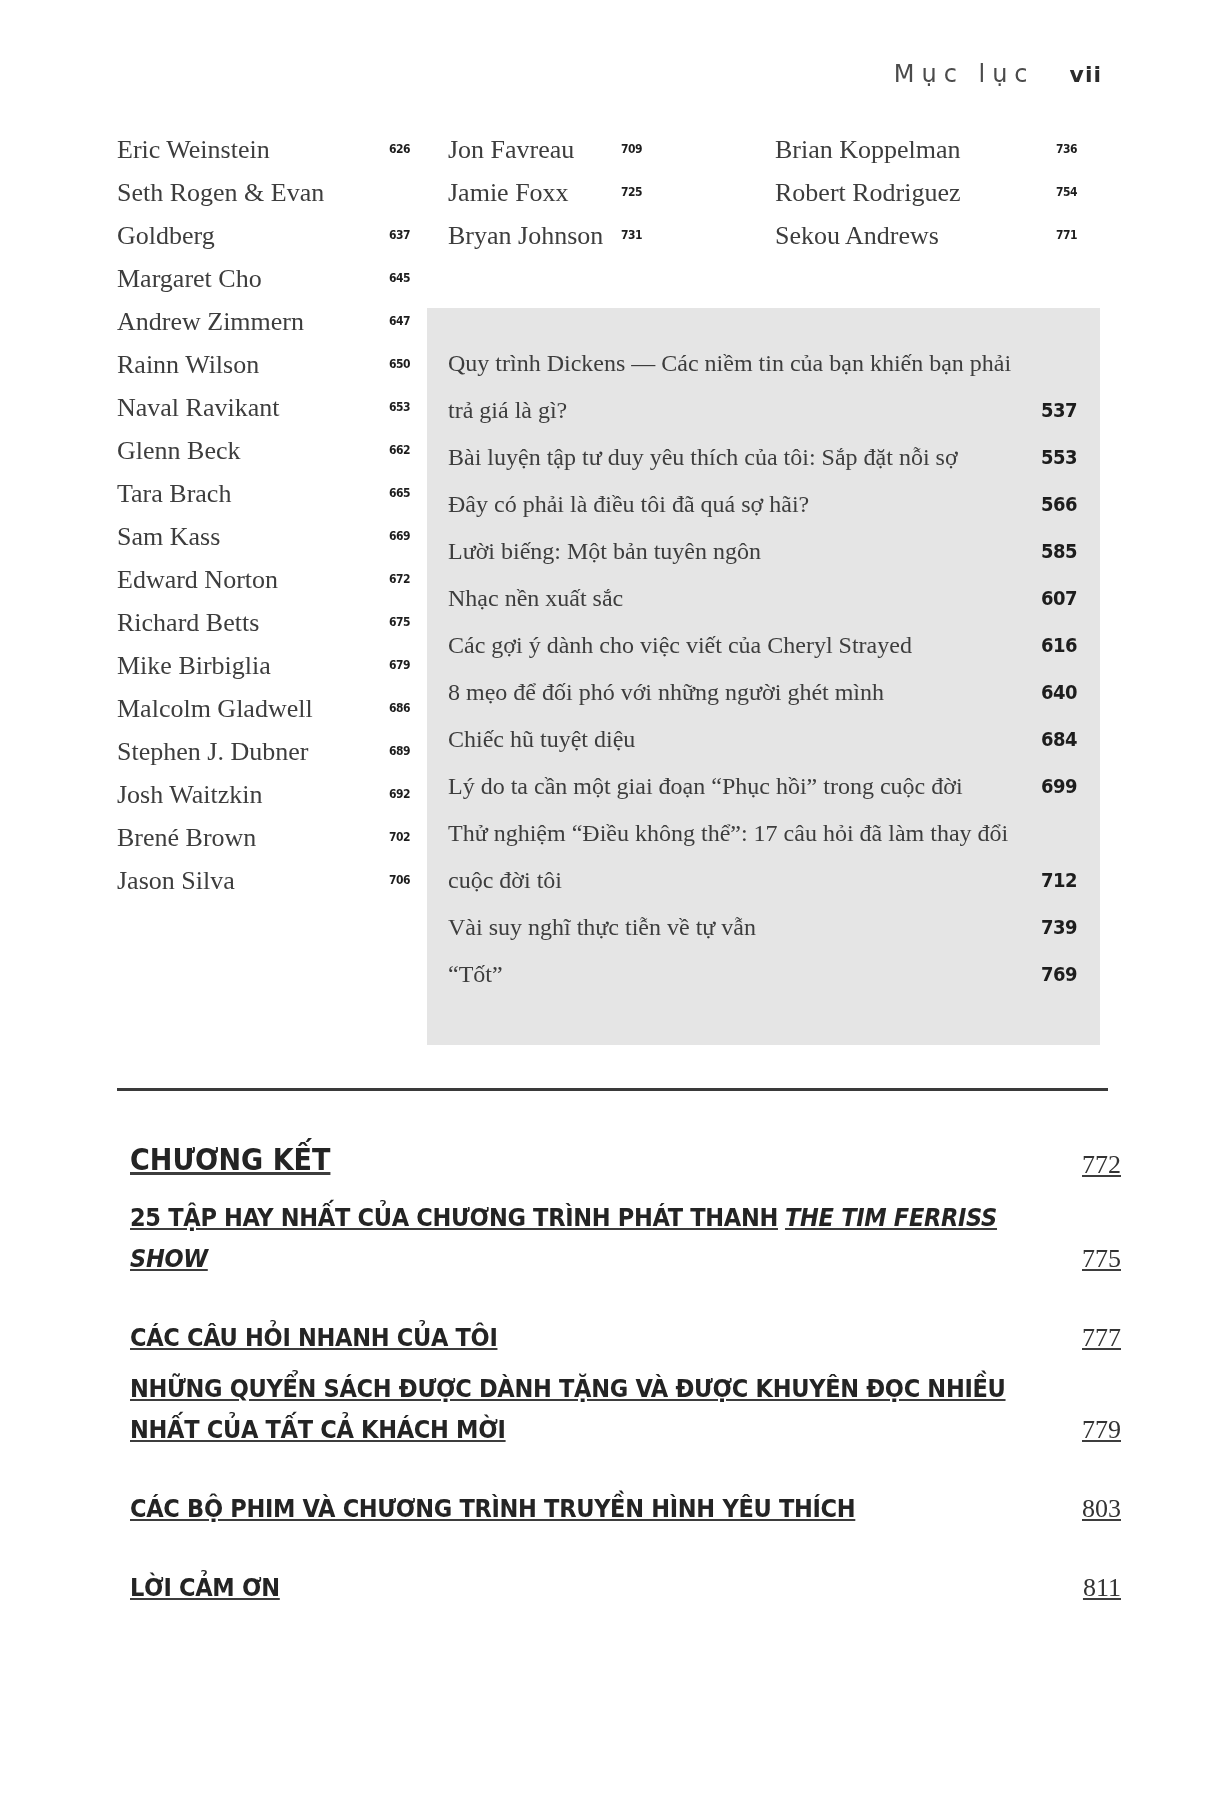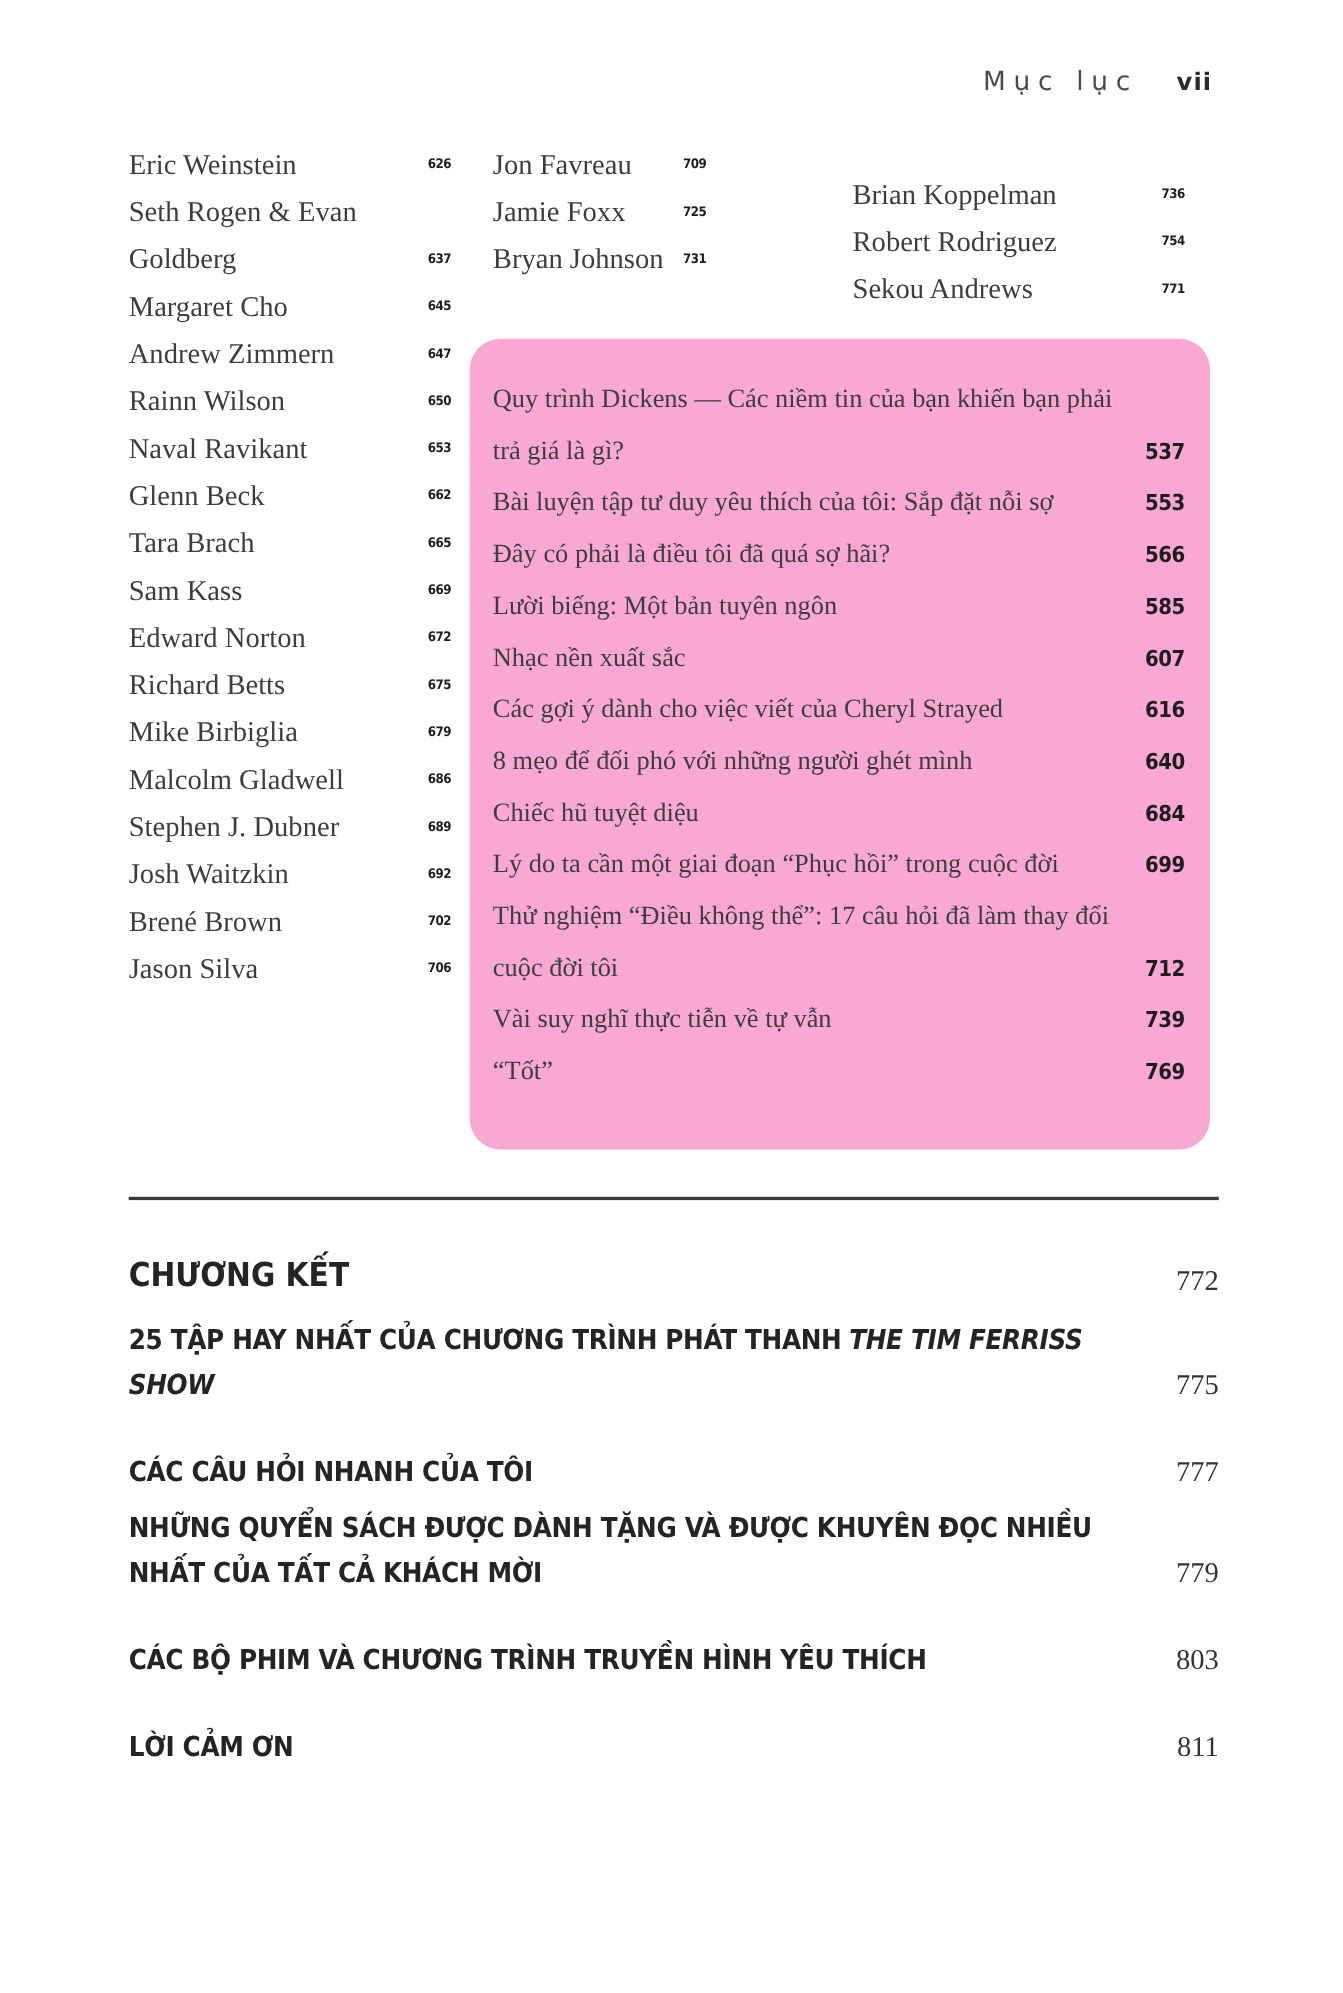--- a/index.html
+++ b/index.html
@@ -26,31 +26,31 @@
   .toc-row .nm{font-size:26px;line-height:43px;color:#3d3d3d;padding-right:8px;}
   .toc-row .pg{
     font-family:"DejaVu Sans","Liberation Sans",sans-serif;font-stretch:condensed;
     font-weight:700;font-size:12px;line-height:43px;color:#1d1d1d;
     letter-spacing:-0.5px;flex:0 0 auto;text-align:right;
   }
   
   .col-left {position:absolute;left:117px;top:128px;width:293px;}
   .col-left .nm{max-width:250px;}
   .col-mid  {position:absolute;left:448px;top:128px;width:194px;}
-  .col-right{position:absolute;left:775px;top:128px;width:302px;margin-top:27px;}
+  .col-right{position:absolute;left:775px;top:128px;width:302px;}
   
   .gray-box{
     position:absolute;left:427px;top:308px;width:673px;min-height:737px;
     box-sizing:border-box;background:#e8e8e6;padding:32px 23px 26px 21px;
   }
   .gray-box .toc-row .nm{font-size:24px;line-height:47px;padding-right:10px;}
   .gray-box .toc-row .pg{font-size:20px;line-height:47px;}
   
   .rule{position:absolute;left:117px;top:1088px;width:991px;height:3px;background:#3a3a3a;}
-  .bottom-list{position:absolute;left:117px;top:1116px;width:991px;}
+  .bottom-list{position:absolute;left:130px;top:1116px;width:991px;text-decoration:underline;}
   .bottom-list .toc-row{margin-bottom:10px;}
   .bottom-list .nm{
     font-family:"DejaVu Sans","Liberation Sans",sans-serif;font-stretch:condensed;
     font-weight:700;letter-spacing:-0.3px;color:#242424;
     font-size:25px;line-height:41px;padding-right:14px;
   }
   .bottom-list .nm i{font-style:italic;margin-left:7px;}
   .bottom-list .pg-serif{
     font-family:"Liberation Serif","DejaVu Serif",serif;font-weight:400;
     font-size:26px;line-height:41px;color:#333333;flex:0 0 auto;margin-top:28px;
@@ -183,21 +183,21 @@
       <span class="nm serif">Robert Rodriguez</span>
       <span class="pg">754</span>
     </div>
 
     <div class="toc-row">
       <span class="nm serif">Sekou Andrews</span>
       <span class="pg">771</span>
     </div>
   </div>
 
-<div class="gray-box" style="background: #f9a8d4; border-radius: 28px;">
+<div class="gray-box" style="background: #e5e5e5;">
 
     <div class="toc-row">
       <span class="nm serif">Quy trình Dickens — Các niềm tin của bạn khiến bạn phải trả giá là gì?</span>
       <span class="pg">537</span>
     </div>
 
     <div class="toc-row">
       <span class="nm serif">Bài luyện tập tư duy yêu thích của tôi: Sắp đặt nỗi sợ</span>
       <span class="pg">553</span>
     </div>

